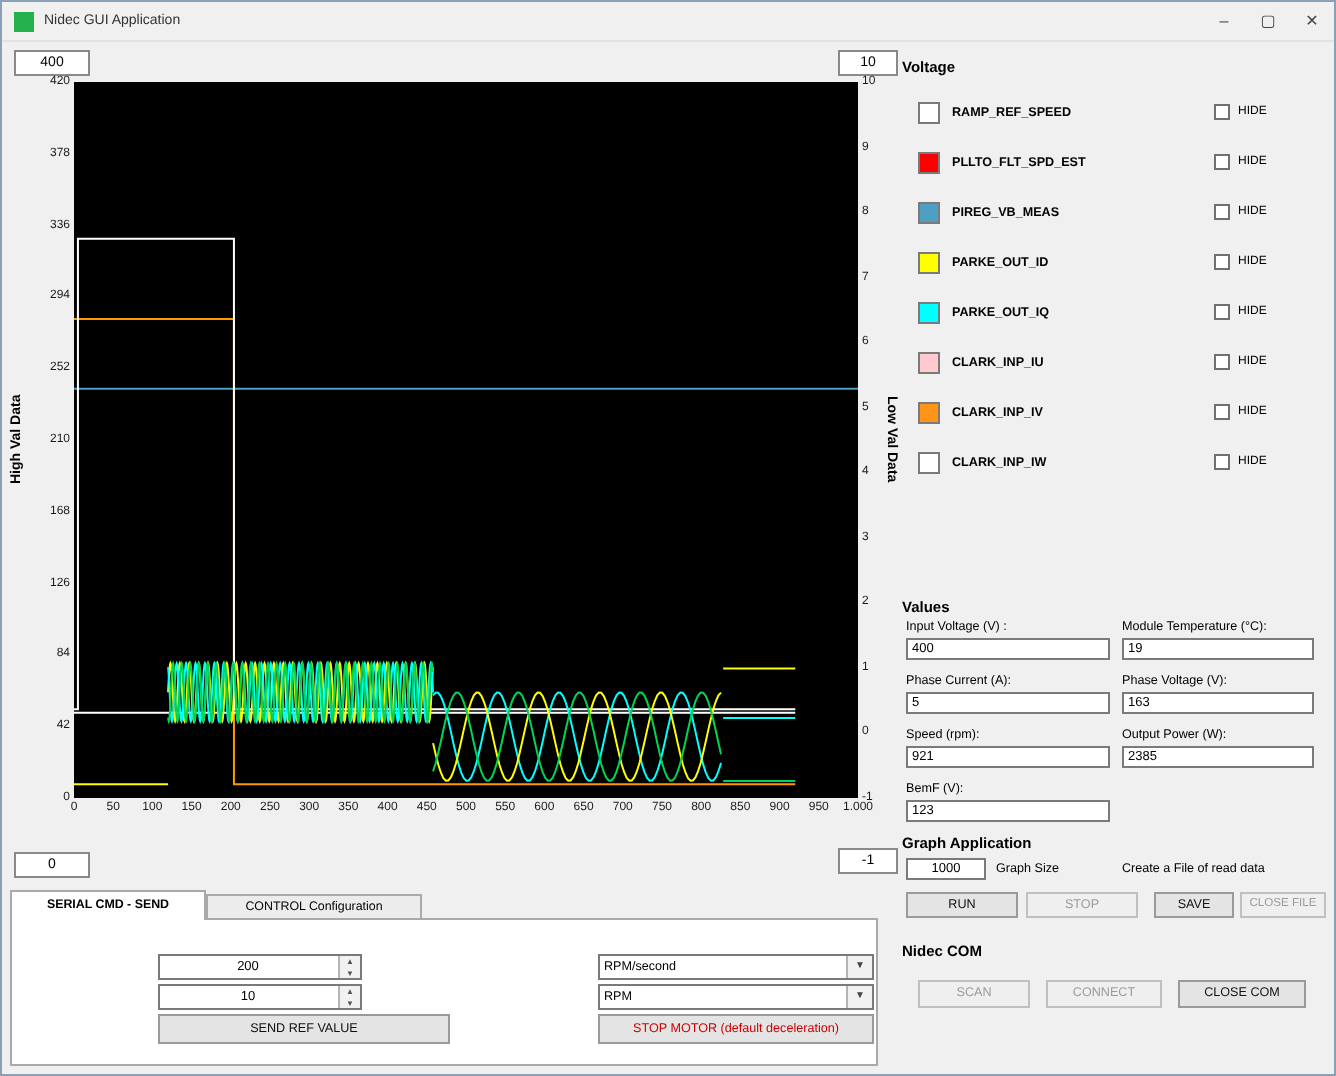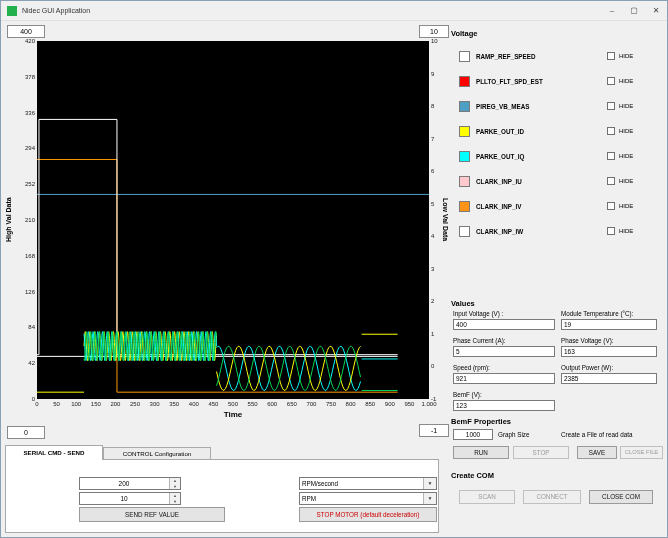--- a/index.html
+++ b/index.html
@@ -115,21 +115,20 @@
       <span style="position: absolute; left: 60%; top: 0px; transform: translateX(-50%);">600</span>
       <span style="position: absolute; left: 65%; top: 0px; transform: translateX(-50%);">650</span>
       <span style="position: absolute; left: 70%; top: 0px; transform: translateX(-50%);">700</span>
       <span style="position: absolute; left: 75%; top: 0px; transform: translateX(-50%);">750</span>
       <span style="position: absolute; left: 80%; top: 0px; transform: translateX(-50%);">800</span>
       <span style="position: absolute; left: 85%; top: 0px; transform: translateX(-50%);">850</span>
       <span style="position: absolute; left: 90%; top: 0px; transform: translateX(-50%);">900</span>
       <span style="position: absolute; left: 95%; top: 0px; transform: translateX(-50%);">950</span>
       <span style="position: absolute; left: 100%; top: 0px; transform: translateX(-50%);">1.000</span>
     </div>
-  <div class="x-title" style="left:36px; top:409px; width:392px;">Time</div>
 
   <div class="plot-area">
     <svg viewBox="0 0 1000 420" preserveAspectRatio="none">
         <polyline points="0.0,180.0 1000.0,180.0" fill="none" stroke="#4f9fc4" stroke-width="1" vector-effect="non-scaling-stroke"></polyline>
         <polyline points="0.0,139.0 204.0,139.0 204.0,412.0 920.0,412.0" fill="none" stroke="#ff9900" stroke-width="1" vector-effect="non-scaling-stroke"></polyline>
         <polyline points="0.0,370.0 920.0,370.0" fill="none" stroke="#ffffff" stroke-width="1" vector-effect="non-scaling-stroke"></polyline>
         <polyline points="0.0,368.0 5.0,368.0 5.0,92.0 204.0,92.0 204.0,368.0 920.0,368.0" fill="none" stroke="#ffffff" stroke-width="1" vector-effect="non-scaling-stroke"></polyline>
         <polyline points="0.0,412.0 120.0,412.0" fill="none" stroke="#ffff00" stroke-width="1" vector-effect="non-scaling-stroke"></polyline>
         <polyline points="120.0,358.0 120.5,353.6 121.0,349.5 121.5,346.0 122.0,343.3 122.5,341.6 123.0,341.0 123.5,341.6 124.0,343.3 124.5,346.0 125.0,349.5 125.5,353.6 126.0,358.0 126.5,362.4 127.0,366.5 127.5,370.0 128.0,372.7 128.5,374.4 129.0,375.0 129.5,374.4 130.0,372.7 130.5,370.0 131.0,366.5 131.5,362.4 132.0,358.0 132.5,353.6 133.0,349.5 133.5,346.0 134.0,343.3 134.5,341.6 135.0,341.0 135.5,341.6 136.0,343.3 136.5,346.0 137.0,349.5 137.5,353.6 138.0,358.0 138.5,362.4 139.0,366.5 139.5,370.0 140.0,372.7 140.5,374.4 141.0,375.0 141.5,374.4 142.0,372.7 142.5,370.0 143.0,366.5 143.5,362.4 144.0,358.0 144.5,353.6 145.0,349.5 145.5,346.0 146.0,343.3 146.5,341.6 147.0,341.0 147.5,341.6 148.0,343.3 148.5,346.0 149.0,349.5 149.5,353.6 150.0,358.0 150.5,362.4 151.0,366.5 151.5,370.0 152.0,372.7 152.5,374.4 153.0,375.0 153.5,374.4 154.0,372.7 154.5,370.0 155.0,366.5 155.5,362.4 156.0,358.0 156.5,353.6 157.0,349.5 157.5,346.0 158.0,343.3 158.5,341.6 159.0,341.0 159.5,341.6 160.0,343.3 160.5,346.0 161.0,349.5 161.5,353.6 162.0,358.0 162.5,362.4 163.0,366.5 163.5,370.0 164.0,372.7 164.5,374.4 165.0,375.0 165.5,374.4 166.0,372.7 166.5,370.0 167.0,366.5 167.5,362.4 168.0,358.0 168.5,353.6 169.0,349.5 169.5,346.0 170.0,343.3 170.5,341.6 171.0,341.0 171.5,341.6 172.0,343.3 172.5,346.0 173.0,349.5 173.5,353.6 174.0,358.0 174.5,362.4 175.0,366.5 175.5,370.0 176.0,372.7 176.5,374.4 177.0,375.0 177.5,374.4 178.0,372.7 178.5,370.0 179.0,366.5 179.5,362.4 180.0,358.0 180.5,353.6 181.0,349.5 181.5,346.0 182.0,343.3 182.5,341.6 183.0,341.0 183.5,341.6 184.0,343.3 184.5,346.0 185.0,349.5 185.5,353.6 186.0,358.0 186.5,362.4 187.0,366.5 187.5,370.0 188.0,372.7 188.5,374.4 189.0,375.0 189.5,374.4 190.0,372.7 190.5,370.0 191.0,366.5 191.5,362.4 192.0,358.0 192.5,353.6 193.0,349.5 193.5,346.0 194.0,343.3 194.5,341.6 195.0,341.0 195.5,341.6 196.0,343.3 196.5,346.0 197.0,349.5 197.5,353.6 198.0,358.0 198.5,362.4 199.0,366.5 199.5,370.0 200.0,372.7 200.5,374.4 201.0,375.0 201.5,374.4 202.0,372.7 202.5,370.0 203.0,366.5 203.5,362.4 204.0,358.0 204.5,353.6 205.0,349.5 205.5,346.0 206.0,343.3 206.5,341.6 207.0,341.0 207.5,341.6 208.0,343.3 208.5,346.0 209.0,349.5 209.5,353.6 210.0,358.0 210.5,362.4 211.0,366.5 211.5,370.0 212.0,372.7 212.5,374.4 213.0,375.0 213.5,374.4 214.0,372.7 214.5,370.0 215.0,366.5 215.5,362.4 216.0,358.0 216.5,353.6 217.0,349.5 217.5,346.0 218.0,343.3 218.5,341.6 219.0,341.0 219.5,341.6 220.0,343.3 220.5,346.0 221.0,349.5 221.5,353.6 222.0,358.0 222.5,362.4 223.0,366.5 223.5,370.0 224.0,372.7 224.5,374.4 225.0,375.0 225.5,374.4 226.0,372.7 226.5,370.0 227.0,366.5 227.5,362.4 228.0,358.0 228.5,353.6 229.0,349.5 229.5,346.0 230.0,343.3 230.5,341.6 231.0,341.0 231.5,341.6 232.0,343.3 232.5,346.0 233.0,349.5 233.5,353.6 234.0,358.0 234.5,362.4 235.0,366.5 235.5,370.0 236.0,372.7 236.5,374.4 237.0,375.0 237.5,374.4 238.0,372.7 238.5,370.0 239.0,366.5 239.5,362.4 240.0,358.0 240.5,353.6 241.0,349.5 241.5,346.0 242.0,343.3 242.5,341.6 243.0,341.0 243.5,341.6 244.0,343.3 244.5,346.0 245.0,349.5 245.5,353.6 246.0,358.0 246.5,362.4 247.0,366.5 247.5,370.0 248.0,372.7 248.5,374.4 249.0,375.0 249.5,374.4 250.0,372.7 250.5,370.0 251.0,366.5 251.5,362.4 252.0,358.0 252.5,353.6 253.0,349.5 253.5,346.0 254.0,343.3 254.5,341.6 255.0,341.0 255.5,341.6 256.0,343.3 256.5,346.0 257.0,349.5 257.5,353.6 258.0,358.0 258.5,362.4 259.0,366.5 259.5,370.0 260.0,372.7 260.5,374.4 261.0,375.0 261.5,374.4 262.0,372.7 262.5,370.0 263.0,366.5 263.5,362.4 264.0,358.0 264.5,353.6 265.0,349.5 265.5,346.0 266.0,343.3 266.5,341.6 267.0,341.0 267.5,341.6 268.0,343.3 268.5,346.0 269.0,349.5 269.5,353.6 270.0,358.0 270.5,362.4 271.0,366.5 271.5,370.0 272.0,372.7 272.5,374.4 273.0,375.0 273.5,374.4 274.0,372.7 274.5,370.0 275.0,366.5 275.5,362.4 276.0,358.0 276.5,353.6 277.0,349.5 277.5,346.0 278.0,343.3 278.5,341.6 279.0,341.0 279.5,341.6 280.0,343.3 280.5,346.0 281.0,349.5 281.5,353.6 282.0,358.0 282.5,362.4 283.0,366.5 283.5,370.0 284.0,372.7 284.5,374.4 285.0,375.0 285.5,374.4 286.0,372.7 286.5,370.0 287.0,366.5 287.5,362.4 288.0,358.0 288.5,353.6 289.0,349.5 289.5,346.0 290.0,343.3 290.5,341.6 291.0,341.0 291.5,341.6 292.0,343.3 292.5,346.0 293.0,349.5 293.5,353.6 294.0,358.0 294.5,362.4 295.0,366.5 295.5,370.0 296.0,372.7 296.5,374.4 297.0,375.0 297.5,374.4 298.0,372.7 298.5,370.0 299.0,366.5 299.5,362.4 300.0,358.0 300.5,353.6 301.0,349.5 301.5,346.0 302.0,343.3 302.5,341.6 303.0,341.0 303.5,341.6 304.0,343.3 304.5,346.0 305.0,349.5 305.5,353.6 306.0,358.0 306.5,362.4 307.0,366.5 307.5,370.0 308.0,372.7 308.5,374.4 309.0,375.0 309.5,374.4 310.0,372.7 310.5,370.0 311.0,366.5 311.5,362.4 312.0,358.0 312.5,353.6 313.0,349.5 313.5,346.0 314.0,343.3 314.5,341.6 315.0,341.0 315.5,341.6 316.0,343.3 316.5,346.0 317.0,349.5 317.5,353.6 318.0,358.0 318.5,362.4 319.0,366.5 319.5,370.0 320.0,372.7 320.5,374.4 321.0,375.0 321.5,374.4 322.0,372.7 322.5,370.0 323.0,366.5 323.5,362.4 324.0,358.0 324.5,353.6 325.0,349.5 325.5,346.0 326.0,343.3 326.5,341.6 327.0,341.0 327.5,341.6 328.0,343.3 328.5,346.0 329.0,349.5 329.5,353.6 330.0,358.0 330.5,362.4 331.0,366.5 331.5,370.0 332.0,372.7 332.5,374.4 333.0,375.0 333.5,374.4 334.0,372.7 334.5,370.0 335.0,366.5 335.5,362.4 336.0,358.0 336.5,353.6 337.0,349.5 337.5,346.0 338.0,343.3 338.5,341.6 339.0,341.0 339.5,341.6 340.0,343.3 340.5,346.0 341.0,349.5 341.5,353.6 342.0,358.0 342.5,362.4 343.0,366.5 343.5,370.0 344.0,372.7 344.5,374.4 345.0,375.0 345.5,374.4 346.0,372.7 346.5,370.0 347.0,366.5 347.5,362.4 348.0,358.0 348.5,353.6 349.0,349.5 349.5,346.0 350.0,343.3 350.5,341.6 351.0,341.0 351.5,341.6 352.0,343.3 352.5,346.0 353.0,349.5 353.5,353.6 354.0,358.0 354.5,362.4 355.0,366.5 355.5,370.0 356.0,372.7 356.5,374.4 357.0,375.0 357.5,374.4 358.0,372.7 358.5,370.0 359.0,366.5 359.5,362.4 360.0,358.0 360.5,353.6 361.0,349.5 361.5,346.0 362.0,343.3 362.5,341.6 363.0,341.0 363.5,341.6 364.0,343.3 364.5,346.0 365.0,349.5 365.5,353.6 366.0,358.0 366.5,362.4 367.0,366.5 367.5,370.0 368.0,372.7 368.5,374.4 369.0,375.0 369.5,374.4 370.0,372.7 370.5,370.0 371.0,366.5 371.5,362.4 372.0,358.0 372.5,353.6 373.0,349.5 373.5,346.0 374.0,343.3 374.5,341.6 375.0,341.0 375.5,341.6 376.0,343.3 376.5,346.0 377.0,349.5 377.5,353.6 378.0,358.0 378.5,362.4 379.0,366.5 379.5,370.0 380.0,372.7 380.5,374.4 381.0,375.0 381.5,374.4 382.0,372.7 382.5,370.0 383.0,366.5 383.5,362.4 384.0,358.0 384.5,353.6 385.0,349.5 385.5,346.0 386.0,343.3 386.5,341.6 387.0,341.0 387.5,341.6 388.0,343.3 388.5,346.0 389.0,349.5 389.5,353.6 390.0,358.0 390.5,362.4 391.0,366.5 391.5,370.0 392.0,372.7 392.5,374.4 393.0,375.0 393.5,374.4 394.0,372.7 394.5,370.0 395.0,366.5 395.5,362.4 396.0,358.0 396.5,353.6 397.0,349.5 397.5,346.0 398.0,343.3 398.5,341.6 399.0,341.0 399.5,341.6 400.0,343.3 400.5,346.0 401.0,349.5 401.5,353.6 402.0,358.0 402.5,362.4 403.0,366.5 403.5,370.0 404.0,372.7 404.5,374.4 405.0,375.0 405.5,374.4 406.0,372.7 406.5,370.0 407.0,366.5 407.5,362.4 408.0,358.0 408.5,353.6 409.0,349.5 409.5,346.0 410.0,343.3 410.5,341.6 411.0,341.0 411.5,341.6 412.0,343.3 412.5,346.0 413.0,349.5 413.5,353.6 414.0,358.0 414.5,362.4 415.0,366.5 415.5,370.0 416.0,372.7 416.5,374.4 417.0,375.0 417.5,374.4 418.0,372.7 418.5,370.0 419.0,366.5 419.5,362.4 420.0,358.0 420.5,353.6 421.0,349.5 421.5,346.0 422.0,343.3 422.5,341.6 423.0,341.0 423.5,341.6 424.0,343.3 424.5,346.0 425.0,349.5 425.5,353.6 426.0,358.0 426.5,362.4 427.0,366.5 427.5,370.0 428.0,372.7 428.5,374.4 429.0,375.0 429.5,374.4 430.0,372.7 430.5,370.0 431.0,366.5 431.5,362.4 432.0,358.0 432.5,353.6 433.0,349.5 433.5,346.0 434.0,343.3 434.5,341.6 435.0,341.0 435.5,341.6 436.0,343.3 436.5,346.0 437.0,349.5 437.5,353.6 438.0,358.0 438.5,362.4 439.0,366.5 439.5,370.0 440.0,372.7 440.5,374.4 441.0,375.0 441.5,374.4 442.0,372.7 442.5,370.0 443.0,366.5 443.5,362.4 444.0,358.0 444.5,353.6 445.0,349.5 445.5,346.0 446.0,343.3 446.5,341.6 447.0,341.0 447.5,341.6 448.0,343.3 448.5,346.0 449.0,349.5 449.5,353.6 450.0,358.0 450.5,362.4 451.0,366.5 451.5,370.0 452.0,372.7 452.5,374.4 453.0,375.0 453.5,374.4 454.0,372.7 454.5,370.0 455.0,366.5 455.5,362.4 456.0,358.0 456.5,353.6 457.0,349.5 457.5,346.0 458.0,343.3" fill="none" stroke="#ffff00" stroke-width="1" vector-effect="non-scaling-stroke"></polyline>
         <polyline points="120.0,343.3 120.5,346.0 121.0,349.6 121.5,353.7 122.0,358.1 122.5,362.5 123.0,366.6 123.5,370.1 124.0,372.8 124.5,374.4 125.0,375.0 125.5,374.4 126.0,372.7 126.5,370.0 127.0,366.4 127.5,362.3 128.0,357.9 128.5,353.5 129.0,349.4 129.5,345.9 130.0,343.2 130.5,341.6 131.0,341.0 131.5,341.6 132.0,343.3 132.5,346.0 133.0,349.6 133.5,353.7 134.0,358.1 134.5,362.5 135.0,366.6 135.5,370.1 136.0,372.8 136.5,374.4 137.0,375.0 137.5,374.4 138.0,372.7 138.5,370.0 139.0,366.4 139.5,362.3 140.0,357.9 140.5,353.5 141.0,349.4 141.5,345.9 142.0,343.2 142.5,341.6 143.0,341.0 143.5,341.6 144.0,343.3 144.5,346.0 145.0,349.6 145.5,353.7 146.0,358.1 146.5,362.5 147.0,366.6 147.5,370.1 148.0,372.8 148.5,374.4 149.0,375.0 149.5,374.4 150.0,372.7 150.5,370.0 151.0,366.4 151.5,362.3 152.0,357.9 152.5,353.5 153.0,349.4 153.5,345.9 154.0,343.2 154.5,341.6 155.0,341.0 155.5,341.6 156.0,343.3 156.5,346.0 157.0,349.6 157.5,353.7 158.0,358.1 158.5,362.5 159.0,366.6 159.5,370.1 160.0,372.8 160.5,374.4 161.0,375.0 161.5,374.4 162.0,372.7 162.5,370.0 163.0,366.4 163.5,362.3 164.0,357.9 164.5,353.5 165.0,349.4 165.5,345.9 166.0,343.2 166.5,341.6 167.0,341.0 167.5,341.6 168.0,343.3 168.5,346.0 169.0,349.6 169.5,353.7 170.0,358.1 170.5,362.5 171.0,366.6 171.5,370.1 172.0,372.8 172.5,374.4 173.0,375.0 173.5,374.4 174.0,372.7 174.5,370.0 175.0,366.4 175.5,362.3 176.0,357.9 176.5,353.5 177.0,349.4 177.5,345.9 178.0,343.2 178.5,341.6 179.0,341.0 179.5,341.6 180.0,343.3 180.5,346.0 181.0,349.6 181.5,353.7 182.0,358.1 182.5,362.5 183.0,366.6 183.5,370.1 184.0,372.8 184.5,374.4 185.0,375.0 185.5,374.4 186.0,372.7 186.5,370.0 187.0,366.4 187.5,362.3 188.0,357.9 188.5,353.5 189.0,349.4 189.5,345.9 190.0,343.2 190.5,341.6 191.0,341.0 191.5,341.6 192.0,343.3 192.5,346.0 193.0,349.6 193.5,353.7 194.0,358.1 194.5,362.5 195.0,366.6 195.5,370.1 196.0,372.8 196.5,374.4 197.0,375.0 197.5,374.4 198.0,372.7 198.5,370.0 199.0,366.4 199.5,362.3 200.0,357.9 200.5,353.5 201.0,349.4 201.5,345.9 202.0,343.2 202.5,341.6 203.0,341.0 203.5,341.6 204.0,343.3 204.5,346.0 205.0,349.6 205.5,353.7 206.0,358.1 206.5,362.5 207.0,366.6 207.5,370.1 208.0,372.8 208.5,374.4 209.0,375.0 209.5,374.4 210.0,372.7 210.5,370.0 211.0,366.4 211.5,362.3 212.0,357.9 212.5,353.5 213.0,349.4 213.5,345.9 214.0,343.2 214.5,341.6 215.0,341.0 215.5,341.6 216.0,343.3 216.5,346.0 217.0,349.6 217.5,353.7 218.0,358.1 218.5,362.5 219.0,366.6 219.5,370.1 220.0,372.8 220.5,374.4 221.0,375.0 221.5,374.4 222.0,372.7 222.5,370.0 223.0,366.4 223.5,362.3 224.0,357.9 224.5,353.5 225.0,349.4 225.5,345.9 226.0,343.2 226.5,341.6 227.0,341.0 227.5,341.6 228.0,343.3 228.5,346.0 229.0,349.6 229.5,353.7 230.0,358.1 230.5,362.5 231.0,366.6 231.5,370.1 232.0,372.8 232.5,374.4 233.0,375.0 233.5,374.4 234.0,372.7 234.5,370.0 235.0,366.4 235.5,362.3 236.0,357.9 236.5,353.5 237.0,349.4 237.5,345.9 238.0,343.2 238.5,341.6 239.0,341.0 239.5,341.6 240.0,343.3 240.5,346.0 241.0,349.6 241.5,353.7 242.0,358.1 242.5,362.5 243.0,366.6 243.5,370.1 244.0,372.8 244.5,374.4 245.0,375.0 245.5,374.4 246.0,372.7 246.5,370.0 247.0,366.4 247.5,362.3 248.0,357.9 248.5,353.5 249.0,349.4 249.5,345.9 250.0,343.2 250.5,341.6 251.0,341.0 251.5,341.6 252.0,343.3 252.5,346.0 253.0,349.6 253.5,353.7 254.0,358.1 254.5,362.5 255.0,366.6 255.5,370.1 256.0,372.8 256.5,374.4 257.0,375.0 257.5,374.4 258.0,372.7 258.5,370.0 259.0,366.4 259.5,362.3 260.0,357.9 260.5,353.5 261.0,349.4 261.5,345.9 262.0,343.2 262.5,341.6 263.0,341.0 263.5,341.6 264.0,343.3 264.5,346.0 265.0,349.6 265.5,353.7 266.0,358.1 266.5,362.5 267.0,366.6 267.5,370.1 268.0,372.8 268.5,374.4 269.0,375.0 269.5,374.4 270.0,372.7 270.5,370.0 271.0,366.4 271.5,362.3 272.0,357.9 272.5,353.5 273.0,349.4 273.5,345.9 274.0,343.2 274.5,341.6 275.0,341.0 275.5,341.6 276.0,343.3 276.5,346.0 277.0,349.6 277.5,353.7 278.0,358.1 278.5,362.5 279.0,366.6 279.5,370.1 280.0,372.8 280.5,374.4 281.0,375.0 281.5,374.4 282.0,372.7 282.5,370.0 283.0,366.4 283.5,362.3 284.0,357.9 284.5,353.5 285.0,349.4 285.5,345.9 286.0,343.2 286.5,341.6 287.0,341.0 287.5,341.6 288.0,343.3 288.5,346.0 289.0,349.6 289.5,353.7 290.0,358.1 290.5,362.5 291.0,366.6 291.5,370.1 292.0,372.8 292.5,374.4 293.0,375.0 293.5,374.4 294.0,372.7 294.5,370.0 295.0,366.4 295.5,362.3 296.0,357.9 296.5,353.5 297.0,349.4 297.5,345.9 298.0,343.2 298.5,341.6 299.0,341.0 299.5,341.6 300.0,343.3 300.5,346.0 301.0,349.6 301.5,353.7 302.0,358.1 302.5,362.5 303.0,366.6 303.5,370.1 304.0,372.8 304.5,374.4 305.0,375.0 305.5,374.4 306.0,372.7 306.5,370.0 307.0,366.4 307.5,362.3 308.0,357.9 308.5,353.5 309.0,349.4 309.5,345.9 310.0,343.2 310.5,341.6 311.0,341.0 311.5,341.6 312.0,343.3 312.5,346.0 313.0,349.6 313.5,353.7 314.0,358.1 314.5,362.5 315.0,366.6 315.5,370.1 316.0,372.8 316.5,374.4 317.0,375.0 317.5,374.4 318.0,372.7 318.5,370.0 319.0,366.4 319.5,362.3 320.0,357.9 320.5,353.5 321.0,349.4 321.5,345.9 322.0,343.2 322.5,341.6 323.0,341.0 323.5,341.6 324.0,343.3 324.5,346.0 325.0,349.6 325.5,353.7 326.0,358.1 326.5,362.5 327.0,366.6 327.5,370.1 328.0,372.8 328.5,374.4 329.0,375.0 329.5,374.4 330.0,372.7 330.5,370.0 331.0,366.4 331.5,362.3 332.0,357.9 332.5,353.5 333.0,349.4 333.5,345.9 334.0,343.2 334.5,341.6 335.0,341.0 335.5,341.6 336.0,343.3 336.5,346.0 337.0,349.6 337.5,353.7 338.0,358.1 338.5,362.5 339.0,366.6 339.5,370.1 340.0,372.8 340.5,374.4 341.0,375.0 341.5,374.4 342.0,372.7 342.5,370.0 343.0,366.4 343.5,362.3 344.0,357.9 344.5,353.5 345.0,349.4 345.5,345.9 346.0,343.2 346.5,341.6 347.0,341.0 347.5,341.6 348.0,343.3 348.5,346.0 349.0,349.6 349.5,353.7 350.0,358.1 350.5,362.5 351.0,366.6 351.5,370.1 352.0,372.8 352.5,374.4 353.0,375.0 353.5,374.4 354.0,372.7 354.5,370.0 355.0,366.4 355.5,362.3 356.0,357.9 356.5,353.5 357.0,349.4 357.5,345.9 358.0,343.2 358.5,341.6 359.0,341.0 359.5,341.6 360.0,343.3 360.5,346.0 361.0,349.6 361.5,353.7 362.0,358.1 362.5,362.5 363.0,366.6 363.5,370.1 364.0,372.8 364.5,374.4 365.0,375.0 365.5,374.4 366.0,372.7 366.5,370.0 367.0,366.4 367.5,362.3 368.0,357.9 368.5,353.5 369.0,349.4 369.5,345.9 370.0,343.2 370.5,341.6 371.0,341.0 371.5,341.6 372.0,343.3 372.5,346.0 373.0,349.6 373.5,353.7 374.0,358.1 374.5,362.5 375.0,366.6 375.5,370.1 376.0,372.8 376.5,374.4 377.0,375.0 377.5,374.4 378.0,372.7 378.5,370.0 379.0,366.4 379.5,362.3 380.0,357.9 380.5,353.5 381.0,349.4 381.5,345.9 382.0,343.2 382.5,341.6 383.0,341.0 383.5,341.6 384.0,343.3 384.5,346.0 385.0,349.6 385.5,353.7 386.0,358.1 386.5,362.5 387.0,366.6 387.5,370.1 388.0,372.8 388.5,374.4 389.0,375.0 389.5,374.4 390.0,372.7 390.5,370.0 391.0,366.4 391.5,362.3 392.0,357.9 392.5,353.5 393.0,349.4 393.5,345.9 394.0,343.2 394.5,341.6 395.0,341.0 395.5,341.6 396.0,343.3 396.5,346.0 397.0,349.6 397.5,353.7 398.0,358.1 398.5,362.5 399.0,366.6 399.5,370.1 400.0,372.8 400.5,374.4 401.0,375.0 401.5,374.4 402.0,372.7 402.5,370.0 403.0,366.4 403.5,362.3 404.0,357.9 404.5,353.5 405.0,349.4 405.5,345.9 406.0,343.2 406.5,341.6 407.0,341.0 407.5,341.6 408.0,343.3 408.5,346.0 409.0,349.6 409.5,353.7 410.0,358.1 410.5,362.5 411.0,366.6 411.5,370.1 412.0,372.8 412.5,374.4 413.0,375.0 413.5,374.4 414.0,372.7 414.5,370.0 415.0,366.4 415.5,362.3 416.0,357.9 416.5,353.5 417.0,349.4 417.5,345.9 418.0,343.2 418.5,341.6 419.0,341.0 419.5,341.6 420.0,343.3 420.5,346.0 421.0,349.6 421.5,353.7 422.0,358.1 422.5,362.5 423.0,366.6 423.5,370.1 424.0,372.8 424.5,374.4 425.0,375.0 425.5,374.4 426.0,372.7 426.5,370.0 427.0,366.4 427.5,362.3 428.0,357.9 428.5,353.5 429.0,349.4 429.5,345.9 430.0,343.2 430.5,341.6 431.0,341.0 431.5,341.6 432.0,343.3 432.5,346.0 433.0,349.6 433.5,353.7 434.0,358.1 434.5,362.5 435.0,366.6 435.5,370.1 436.0,372.8 436.5,374.4 437.0,375.0 437.5,374.4 438.0,372.7 438.5,370.0 439.0,366.4 439.5,362.3 440.0,357.9 440.5,353.5 441.0,349.4 441.5,345.9 442.0,343.2 442.5,341.6 443.0,341.0 443.5,341.6 444.0,343.3 444.5,346.0 445.0,349.6 445.5,353.7 446.0,358.1 446.5,362.5 447.0,366.6 447.5,370.1 448.0,372.8 448.5,374.4 449.0,375.0 449.5,374.4 450.0,372.7 450.5,370.0 451.0,366.4 451.5,362.3 452.0,357.9 452.5,353.5 453.0,349.4 453.5,345.9 454.0,343.2 454.5,341.6 455.0,341.0 455.5,341.6 456.0,343.3 456.5,346.0 457.0,349.6 457.5,353.7 458.0,358.1" fill="none" stroke="#00ffff" stroke-width="1" vector-effect="non-scaling-stroke"></polyline>
@@ -237,28 +236,28 @@
   <div class="field" style="left:560px; top:345px; width:96px; height:11px;">163</div>
 
   <div class="lbl" style="left:452px; top:363px;">Speed (rpm):</div>
   <div class="field" style="left:452px; top:372px; width:102px; height:11px;">921</div>
   <div class="lbl" style="left:560px; top:363px;">Output Power (W):</div>
   <div class="field" style="left:560px; top:372px; width:96px; height:11px;">2385</div>
 
   <div class="lbl" style="left:452px; top:390px;">BemF (V):</div>
   <div class="field" style="left:452px; top:399px; width:102px; height:11px;">123</div>
 
-  <div class="section-title" style="left:450px; top:416px;">BemF Properties</div>
+  <div class="section-title" style="left:450px; top:416px;">Graph Application</div>
   <div class="field" style="left:452px; top:428px; width:40px; height:11px; text-align:center;">1000</div>
   <div class="lbl" style="left:497px; top:430px;">Graph Size</div>
   <div class="lbl" style="left:560px; top:430px;">Create a File of read data</div>
   <div class="btn" style="left:452px; top:445px; width:56px; height:13px; line-height:11px;">RUN</div>
   <div class="btn disabled" style="left:512px; top:445px; width:56px; height:13px; line-height:11px;">STOP</div>
   <div class="btn" style="left:576px; top:445px; width:40px; height:13px; line-height:11px;">SAVE</div>
   <div class="btn disabled" style="left:619px; top:445px; width:43px; height:13px; line-height:11px; font-size:5.8px;">CLOSE FILE</div>
 
-  <div class="section-title" style="left:450px; top:470px;">Create COM</div>
+  <div class="section-title" style="left:450px; top:470px;">Nidec COM</div>
   <div class="btn disabled" style="left:458px; top:489px; width:56px; height:14px; line-height:12px;">SCAN</div>
   <div class="btn disabled" style="left:522px; top:489px; width:58px; height:14px; line-height:12px;">CONNECT</div>
   <div class="btn" style="left:588px; top:489px; width:64px; height:14px; line-height:12px;">CLOSE COM</div>
 
 
 </div>
 
 </body></html>

